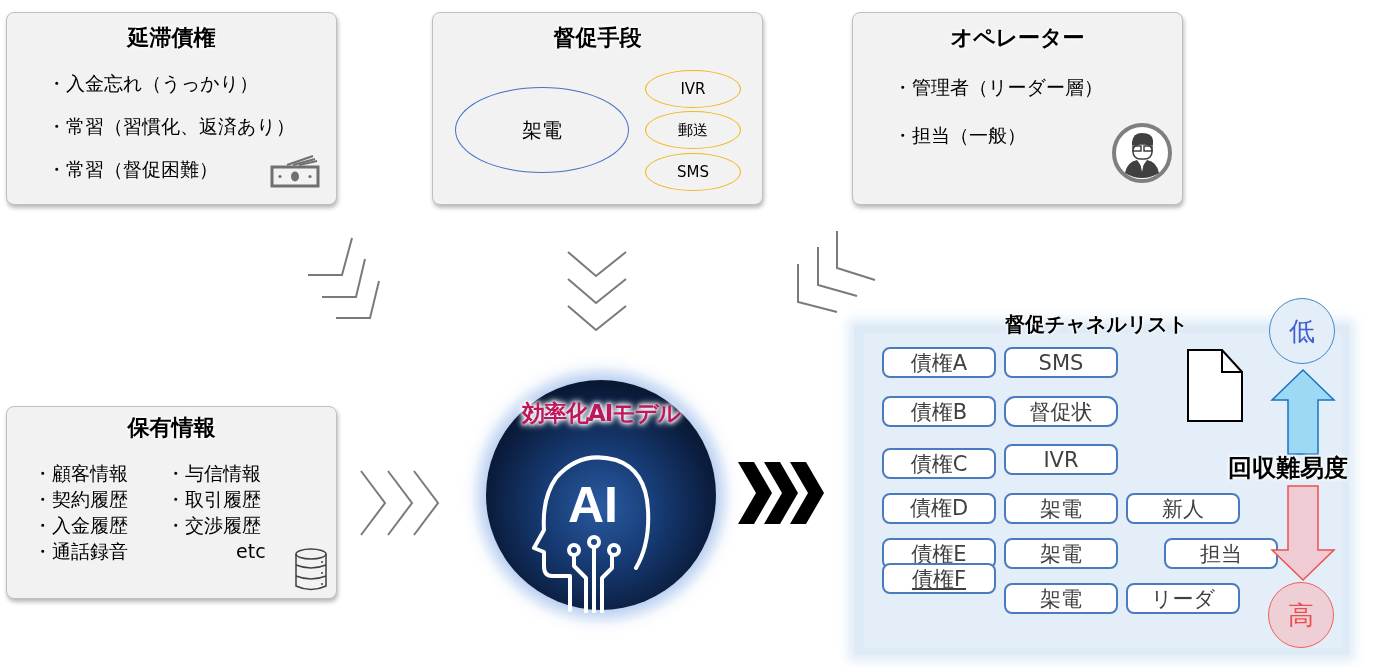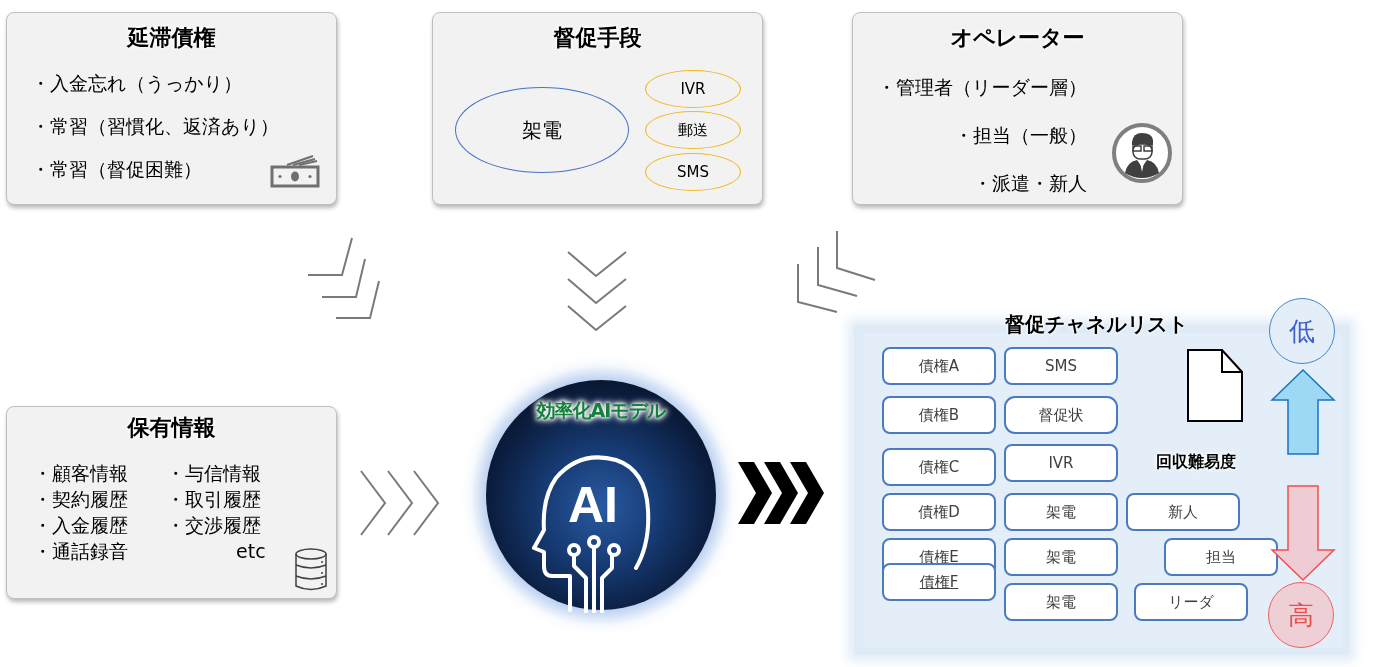--- a/index.html
+++ b/index.html
@@ -12,21 +12,21 @@
     border: 1px solid #bfbfbf;
     border-radius: 8px;
     box-shadow: 1px 3px 4px rgba(0,0,0,0.28);
     padding-left: 28px;
   }
   .card-title {
     position: absolute; left: 0; right: 0; text-align: center;
     font-weight: bold; font-size: 22px;
     text-shadow: 0 0 4px #fff, 0 0 4px #fff;
   }
-  .bullet-list { position: absolute; list-style: none; font-size: 19px; }
+  .bullet-list { position: absolute; list-style: none; font-size: 19px; margin-left: 16px; }
   .bullet-list li { white-space: nowrap; }
 
   
   #card-delinquent { left: 6px; top: 12px; width: 331px; height: 193px; }
   #card-delinquent .card-title { top: 10px; }
   #card-delinquent .bullet-list { left: 24px; top: 57px; }
   #card-delinquent .bullet-list li { height: 43px; line-height: 26px; }
   .money-icon { position: absolute; left: 262px; top: 140px; width: 52px; height: 36px; }
 
   
@@ -38,21 +38,21 @@
   }
   .ellipse.big { left: 22px; top: 74px; width: 174px; height: 86px; border: 1px solid #4472c4; font-size: 20px; }
   .ellipse.small { left: 212px; width: 96px; height: 38px; border: 1px solid #f0b822; font-size: 15px; }
   .ellipse.small.e0 { top: 57px; }
   .ellipse.small.e1 { top: 98px; }
   .ellipse.small.e2 { top: 140px; }
 
   
   #card-operator { left: 852px; top: 12px; width: 331px; height: 193px; }
   #card-operator .card-title { top: 10px; }
-  #card-operator .bullet-list { left: 24px; top: 61px; text-align: right; }
+  #card-operator .bullet-list { left: 24px; top: 61px; }
   #card-operator .bullet-list li { height: 48px; line-height: 26px; }
   .person-icon { position: absolute; left: 258px; top: 109px; width: 62px; height: 62px; }
 
   
   #card-data { left: 6px; top: 406px; width: 331px; height: 193px; }
   #card-data .card-title { top: 6px; }
   .data-grid { position: absolute; left: 26px; top: 53px; font-size: 19px; line-height: 26px; }
   .data-col { position: absolute; top: 0; white-space: nowrap; }
   .data-col.c0 { left: 0; }
   .data-col.c1 { left: 133px; }
@@ -67,53 +67,53 @@
     position: absolute; left: 470px; top: 365px; width: 262px; height: 262px; border-radius: 50%;
     background: radial-gradient(circle, rgba(150,185,230,0.9) 0%, rgba(170,200,240,0.6) 50%, rgba(255,255,255,0) 70%);
   }
   .ai-circle {
     position: absolute; left: 486px; top: 380px; width: 230px; height: 230px; border-radius: 50%;
     background: radial-gradient(circle at 50% 55%, #2a5aa0 0%, #163a72 35%, #0b1d3e 65%, #020610 100%);
     box-shadow: 0 0 18px 6px rgba(160,190,235,0.8);
   }
   .ai-title {
     position: absolute; left: 486px; top: 398px; width: 230px; text-align: center;
-    font-size: 19px; color: #15803d; font-weight: bold; letter-spacing: -1px;
+    font-size: 23px; color: #be185d; font-weight: bold; letter-spacing: -1px;
     text-shadow: 0 0 3px #fff, 0 0 5px #fff, 0 0 6px #fff, 0 0 8px #fff;
   }
   .ai-head { position: absolute; left: 530px; top: 448px; width: 130px; height: 165px; }
 
   
   .panel-glow {
     position: absolute; left: 854px; top: 325px; width: 495px; height: 330px;
     background: #deeaf6; box-shadow: 0 0 10px 6px rgba(222,234,246,0.9);
   }
   .panel-inner {
     position: absolute; left: 864px; top: 333px; width: 478px; height: 315px;
     background: #e3eef9;
   }
   .panel-title {
     position: absolute; left: 1005px; top: 311px; font-size: 20px; font-weight: bold;
     text-shadow: 0 0 3px #fff, 0 0 4px #fff;
   }
   .chip {
-    position: absolute; width: 114px; height: 38px; border: 2px solid #4a7bbf; border-radius: 8px;
-    background: #fff; display: flex; align-items: center; justify-content: center; font-size: 15px; color: #404040;
+    position: absolute; width: 114px; height: 31px; border: 2px solid #4a7bbf; border-radius: 8px;
+    background: #fff; display: flex; align-items: center; justify-content: center; font-size: 21px; color: #404040;
   }
   .doc-icon { position: absolute; left: 1186px; top: 348px; width: 58px; height: 75px; }
 
   .scale-circle {
     position: absolute; width: 66px; height: 66px; border-radius: 50%;
     display: flex; align-items: center; justify-content: center; font-size: 26px;
   }
   .scale-low { left: 1269px; top: 298px; border: 1px solid #4a86c8; background: #e3eef9; color: #4060d0; }
   .scale-high { left: 1268px; top: 582px; border: 1px solid #ef5f5f; background: #efcfd6; color: #e85050; }
   .scale-arrows { position: absolute; left: 1268px; top: 368px; width: 70px; height: 214px; }
   .scale-label {
-    position: absolute; left: 1156px; top: 452px; font-size: 16px; font-weight: bold; white-space: nowrap;
+    position: absolute; left: 1228px; top: 452px; font-size: 24px; font-weight: bold; white-space: nowrap;
     text-shadow: 0 0 3px #fff, 0 0 4px #fff, 0 0 5px #fff;
   }
 </style>
 </head>
 <body>
 
 <div class="card" id="card-delinquent">
   <div class="card-title">延滞債権</div>
   <ul class="bullet-list">
     <li>・入金忘れ（うっかり）</li>
@@ -145,21 +145,20 @@
   <div class="ellipse small e2">
       <span>SMS</span>
     </div>
 </div>
 
 <div class="card" id="card-operator">
   <div class="card-title">オペレーター</div>
   <ul class="bullet-list">
     <li>・管理者（リーダー層）</li>
     <li>・担当（一般）</li>
-    <li>・派遣・新人</li>
   </ul>
   <svg class="person-icon" viewBox="0 0 62 62">
     <circle cx="31" cy="31" r="28" fill="#ffffff" stroke="#7f7f7f" stroke-width="4"></circle>
     <path d="M21 20 Q22 11 31 11 Q41 11 42 18 L42 23 L21 23 Z" fill="#404040"></path>
     <rect x="22" y="22" width="19" height="15" rx="7" fill="#fff" stroke="#404040" stroke-width="1.5"></rect>
     <rect x="22" y="24" width="8" height="5" fill="none" stroke="#404040" stroke-width="1.5"></rect>
     <rect x="33" y="24" width="8" height="5" fill="none" stroke="#404040" stroke-width="1.5"></rect>
     <path d="M14 51 Q16 40 26 38 L31 45 L36 38 Q46 40 48 51 Q40 56 31 56 Q22 56 14 51 Z" fill="#404040"></path>
     <path d="M29 40 L31 50 L33 40 Z" fill="#fff"></path>
   </svg>
@@ -268,21 +267,21 @@
     <span>督促状</span>
   </div>
 
 <div class="chip" style="left:882px;top:448px;">
     <span>債権C</span>
   </div>
 <div class="chip" style="left:1004px;top:444px;">
     <span>IVR</span>
   </div>
 
-<div class="chip" style="left:882px;top:493px;">
+<div class="chip" style="left:882px;top:493px;align-items:flex-end;">
     <span>債権D</span>
   </div>
 <div class="chip" style="left:1004px;top:493px;">
     <span>架電</span>
   </div>
 <div class="chip" style="left:1126px;top:493px;">
     <span>新人</span>
   </div>
 
 <div class="chip" style="left:882px;top:538px;">
@@ -294,21 +293,21 @@
 <div class="chip" style="left:1164px;top:538px;">
     <span>担当</span>
   </div>
 
 <div class="chip" style="left:882px;top:563px;text-decoration:underline;">
     <span>債権F</span>
   </div>
 <div class="chip" style="left:1004px;top:583px;">
     <span>架電</span>
   </div>
-<div class="chip" style="left:1126px;top:583px;margin-left:8px;">
+<div class="chip" style="left:1126px;top:583px;">
     <span>リーダ</span>
   </div>
 
 <svg class="doc-icon" viewBox="0 0 58 75">
   <path d="M2 2 L36 2 L56 24 L56 73 L2 73 Z" fill="#ffffff" stroke="#000" stroke-width="2"></path>
   <path d="M36 2 L36 24 L56 24" fill="none" stroke="#000" stroke-width="2"></path>
 </svg>
 
 <div class="scale-circle scale-low">
     <span>低</span>

